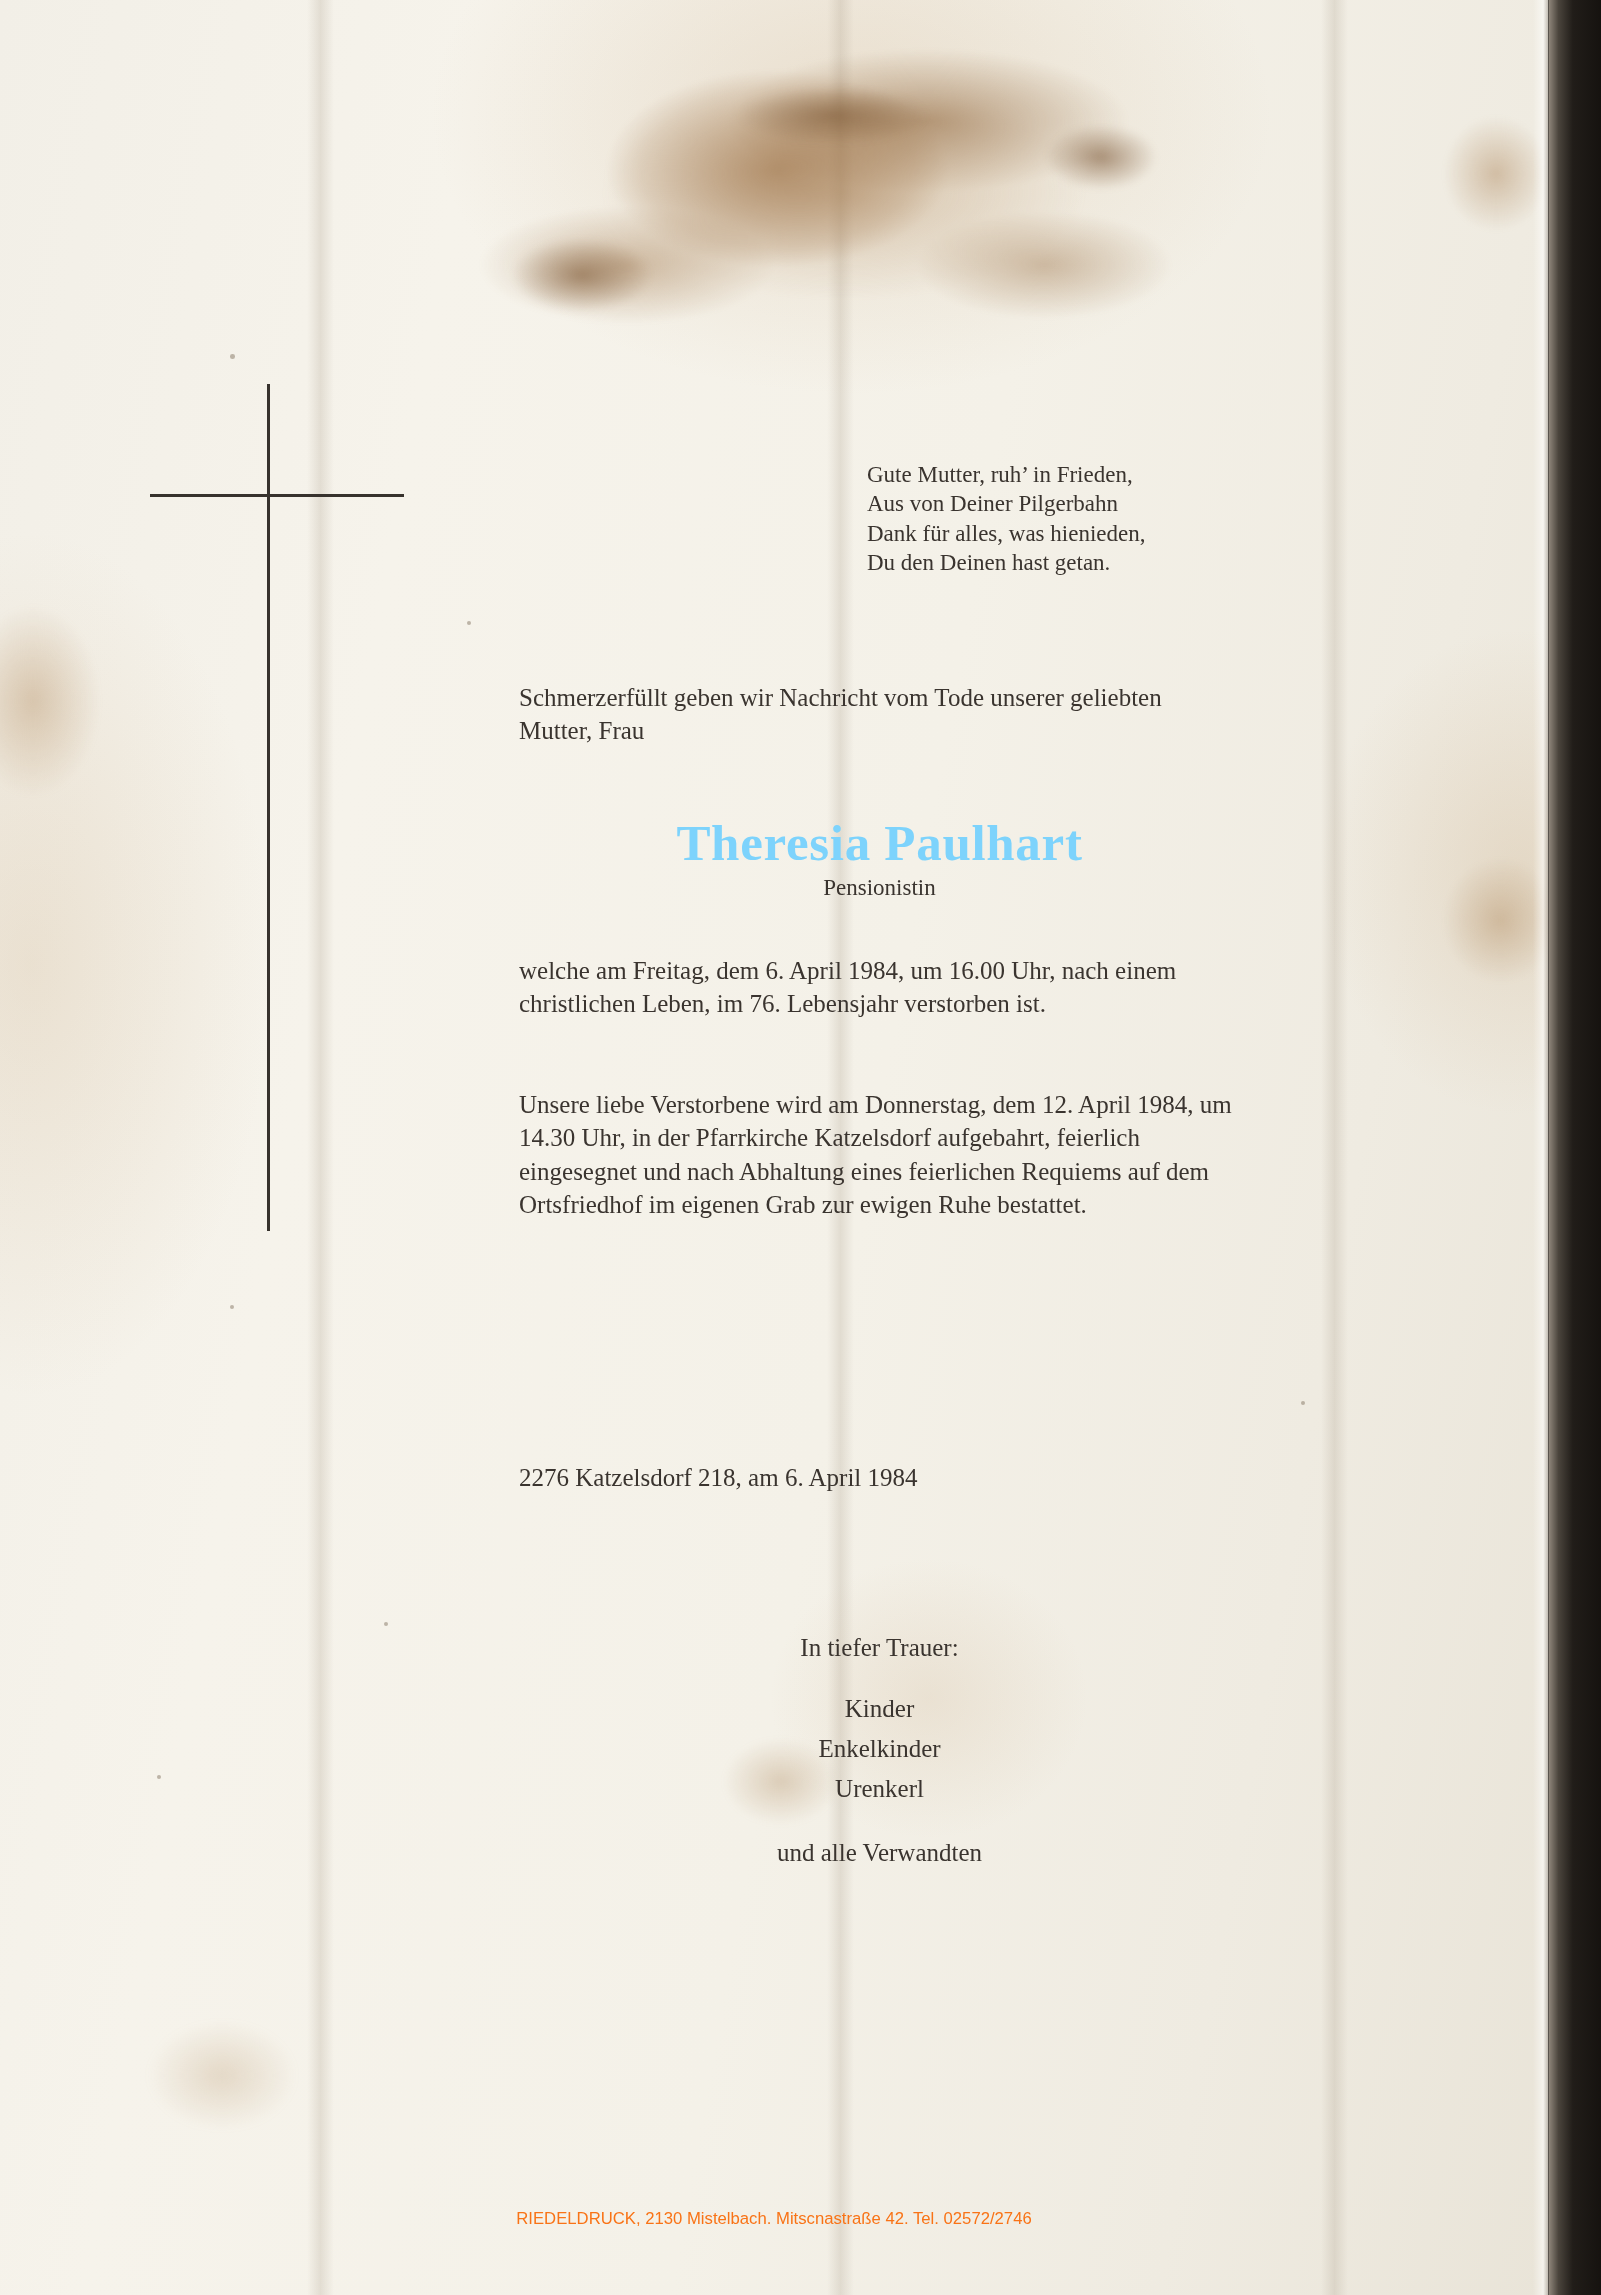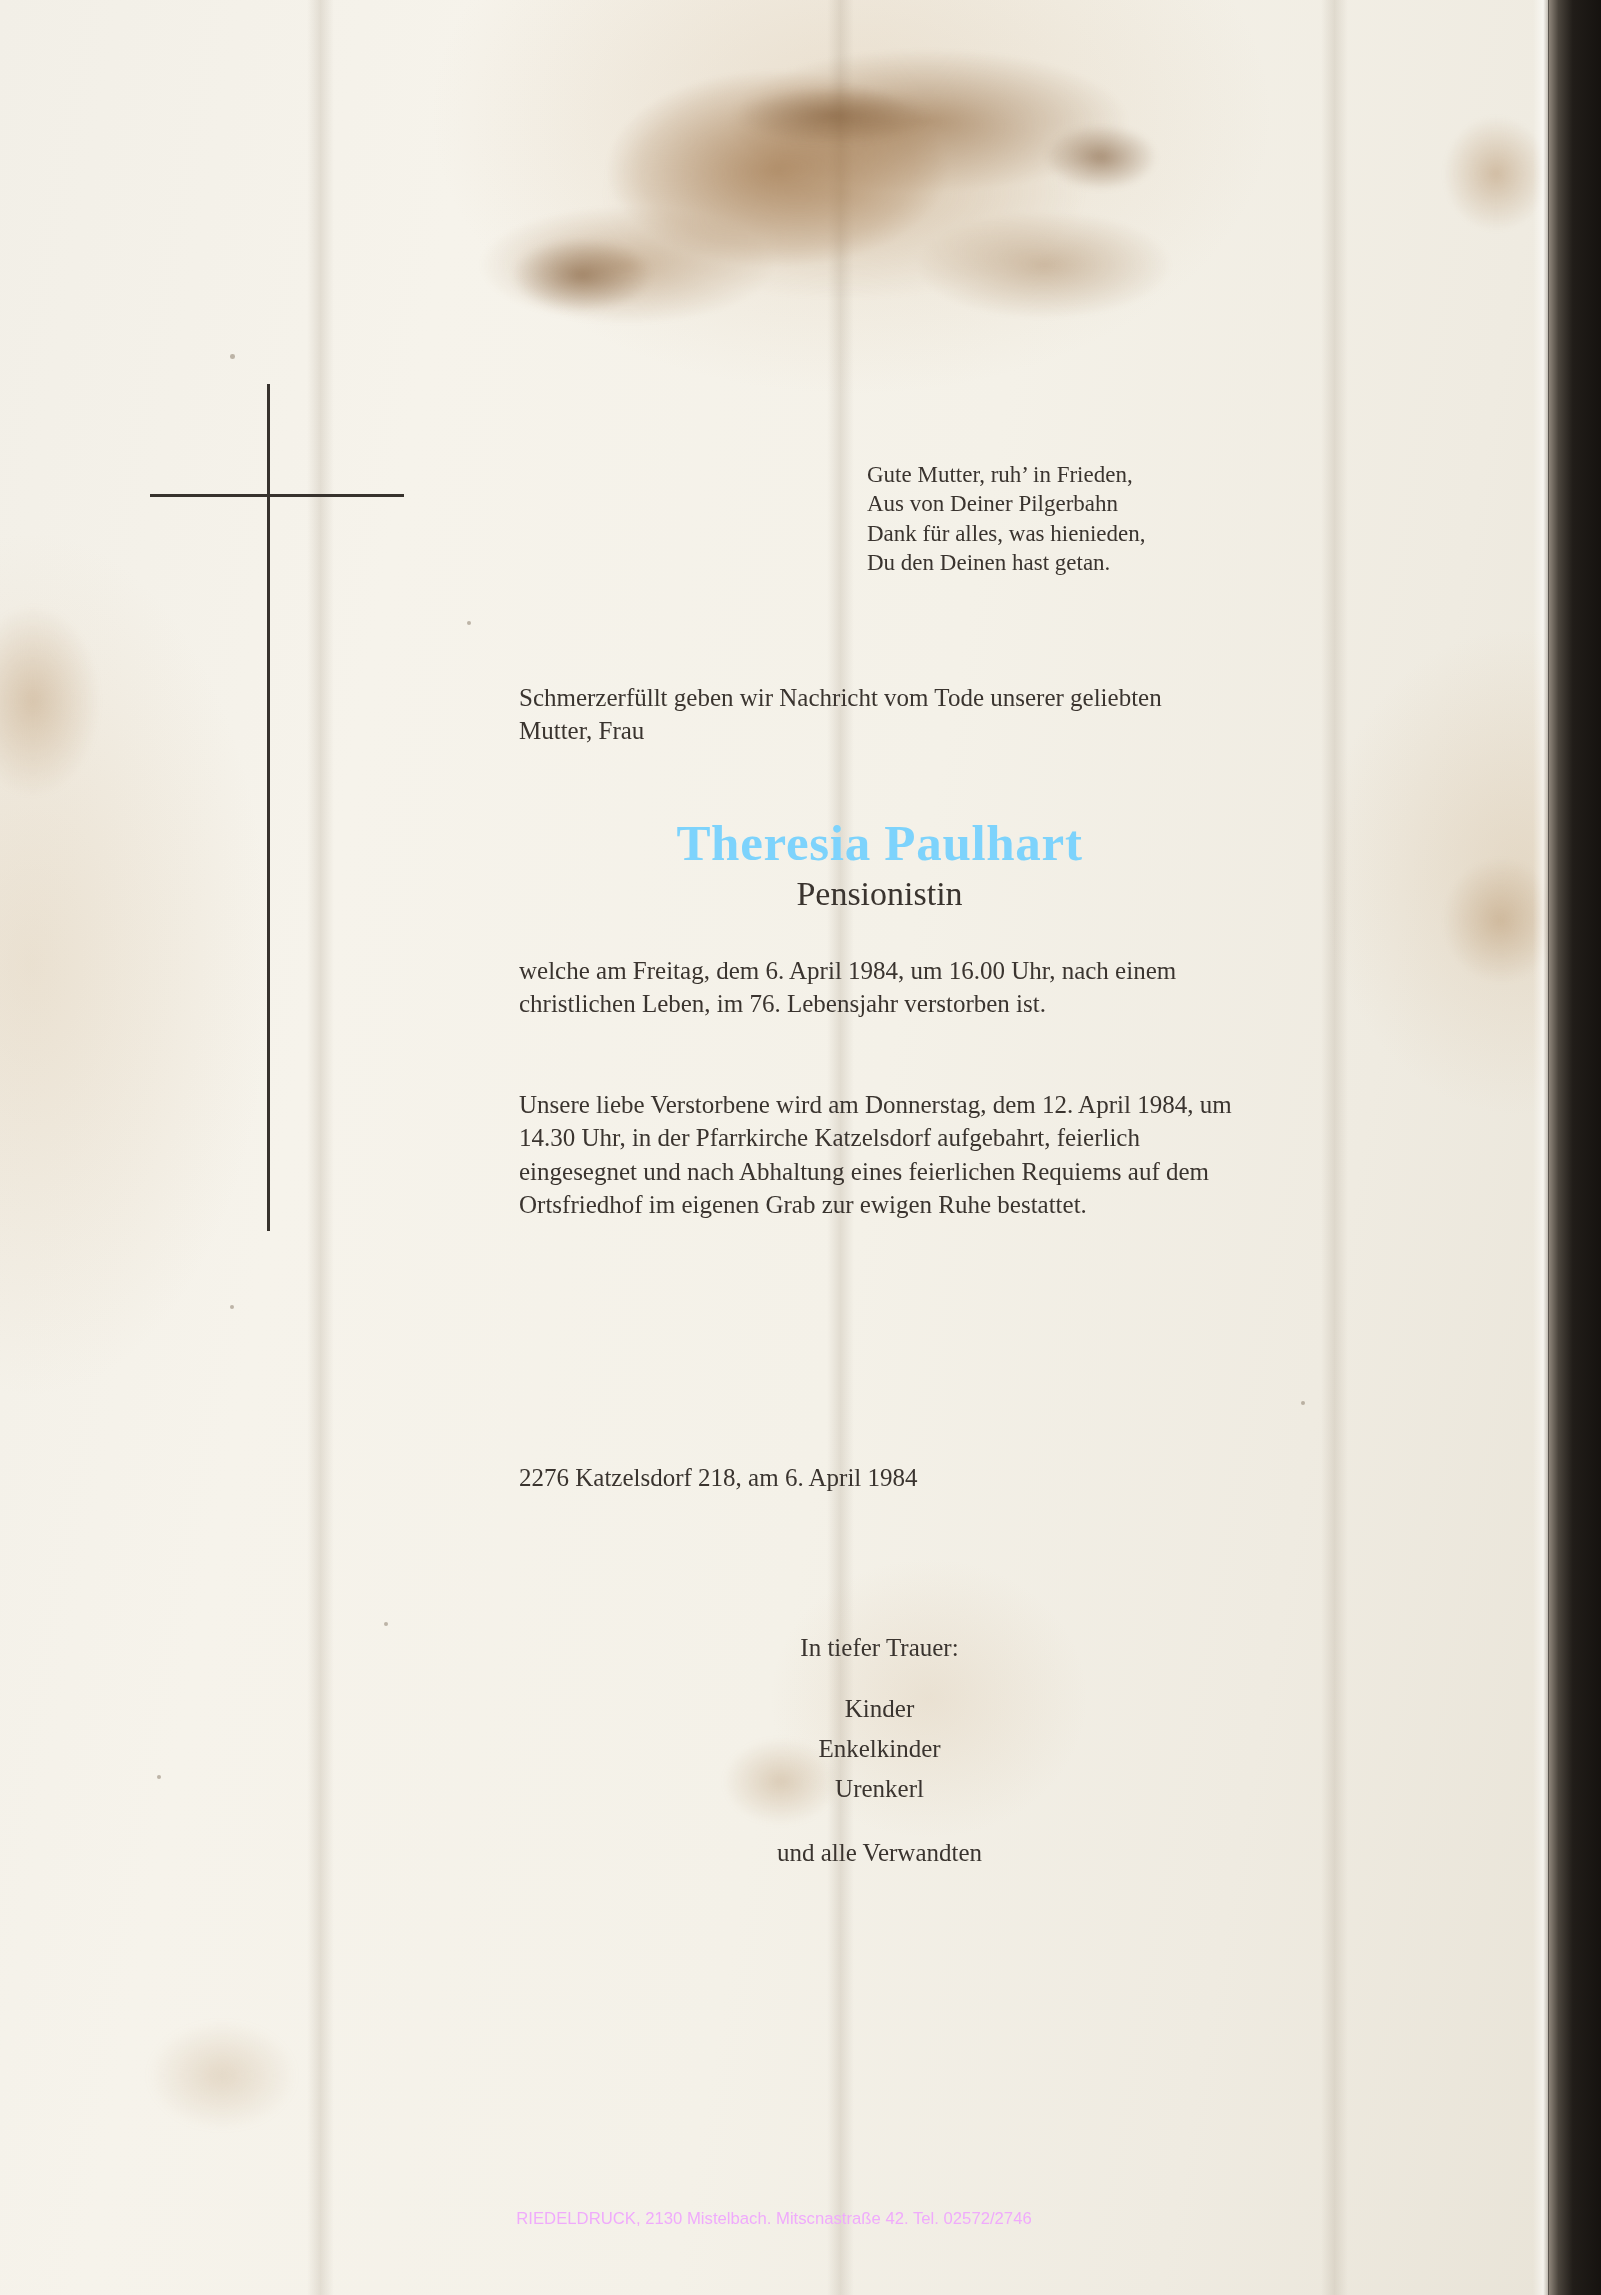--- a/index.html
+++ b/index.html
@@ -198,21 +198,21 @@
     text-align: center;
   }
   #name {
     font-size: 51px;
     font-weight: bold;
     letter-spacing: 0.7px;
     line-height: 1.05;
     color: #7dd3fc;
   }
   #occupation {
-    font-size: 34px;
+    font-size: 23px;
     margin-top: 4px;
     line-height: 1.1;
   }
 
   #para1 { top: 954px; }
   #para2 { top: 1088px; }
   #para3 { top: 1305px; }
   #place-date { top: 1461px; }
 
   #mourning {
@@ -229,21 +229,21 @@
   #mourning .mourn-last { margin-top: 31px; }
 
   #imprint {
     position: absolute;
     left: 0;
     top: 2209px;
     width: 1548px;
     text-align: center;
     font-family: "Liberation Sans", sans-serif;
     font-size: 16.7px;
-    color: #f0abfc;
+    color: #f97316;
   }
 
   
   .speck {
     position: absolute;
     background: rgba(120,104,84,0.45);
     border-radius: 50%;
   }
 </style>
 </head>

